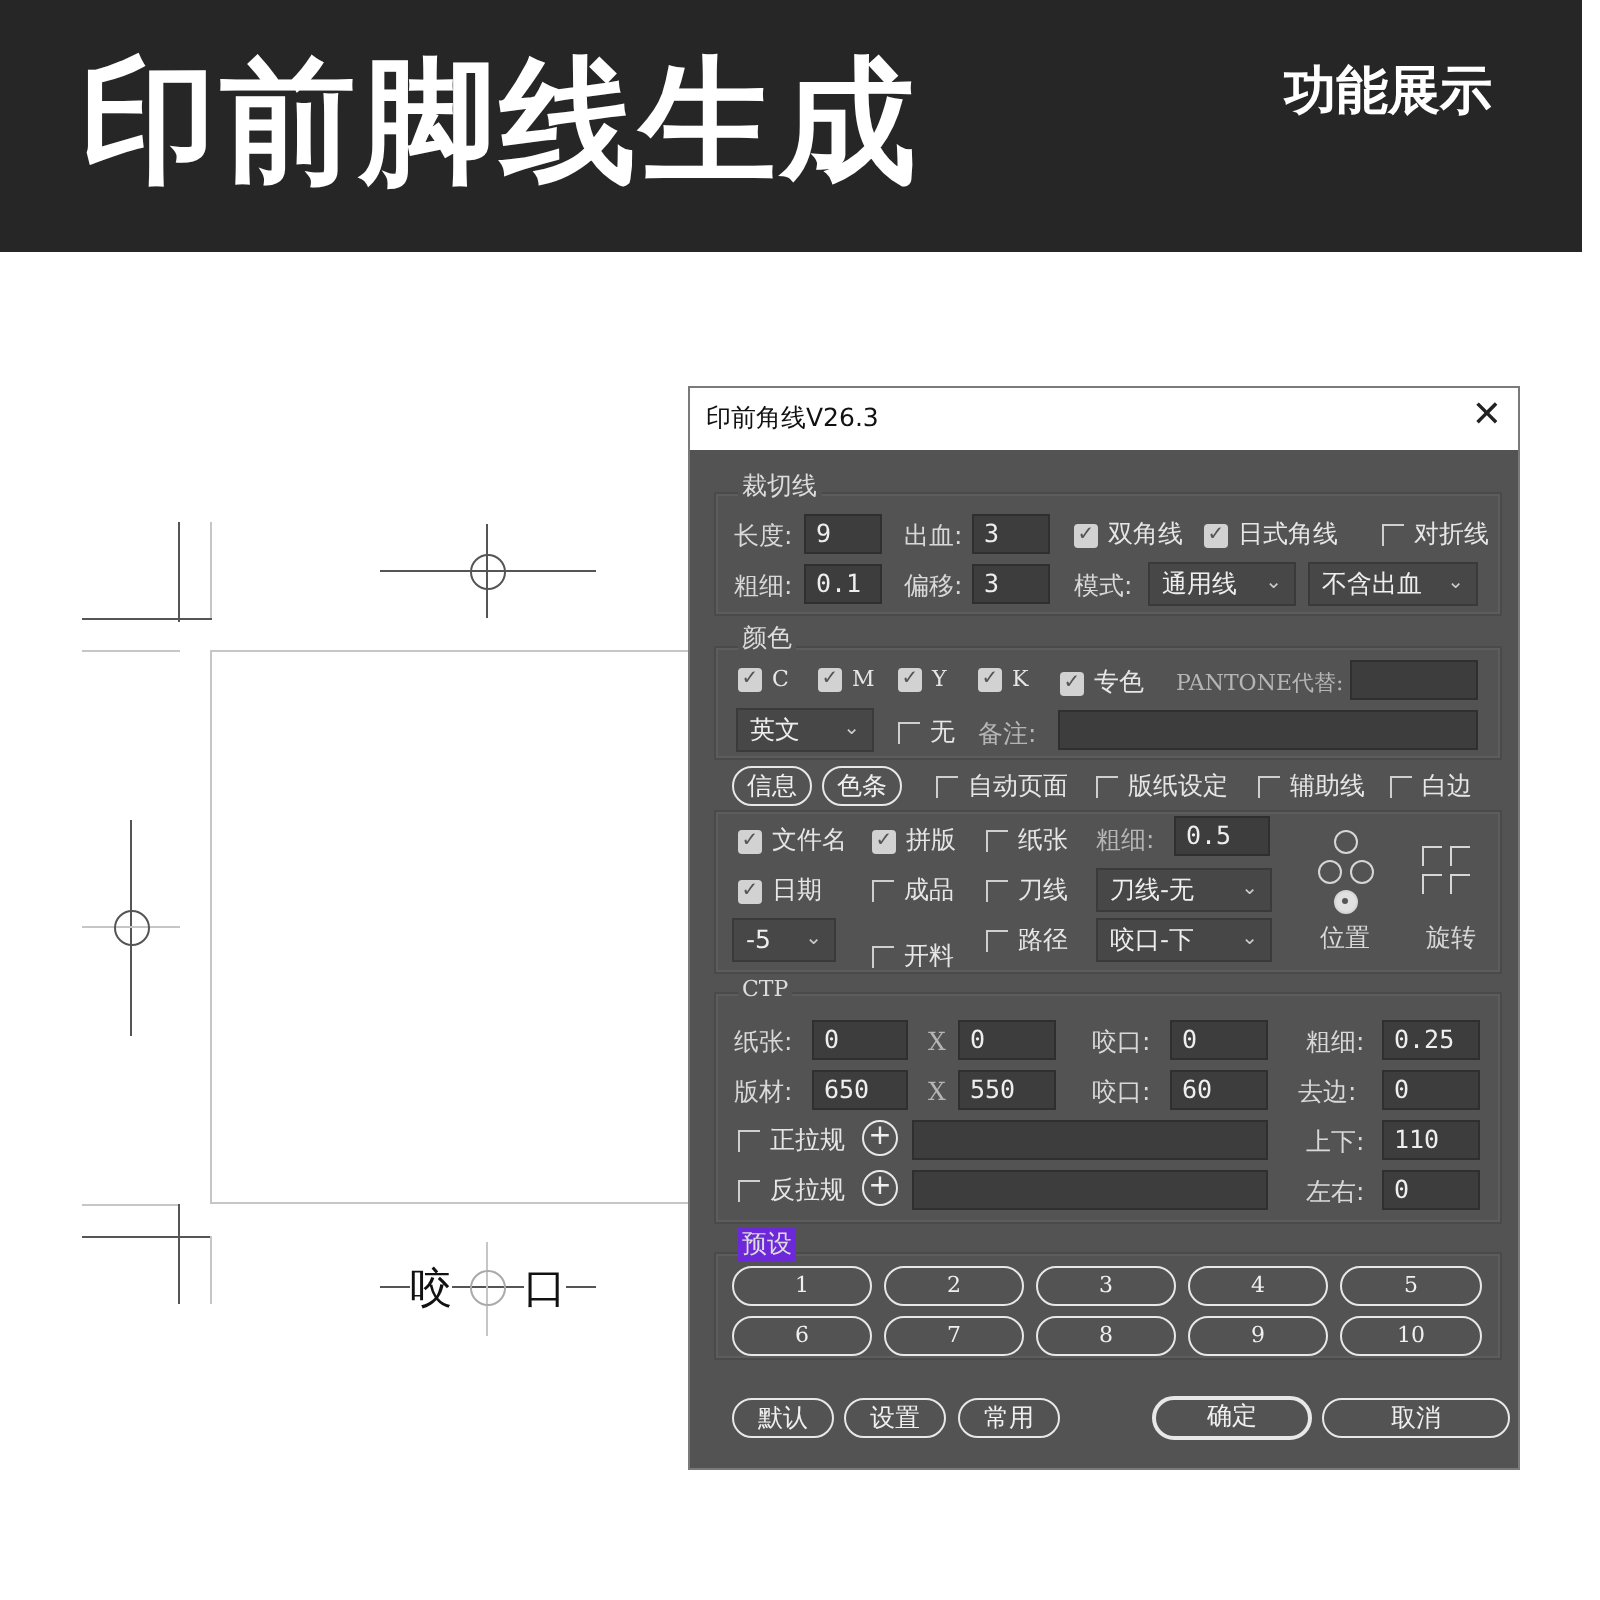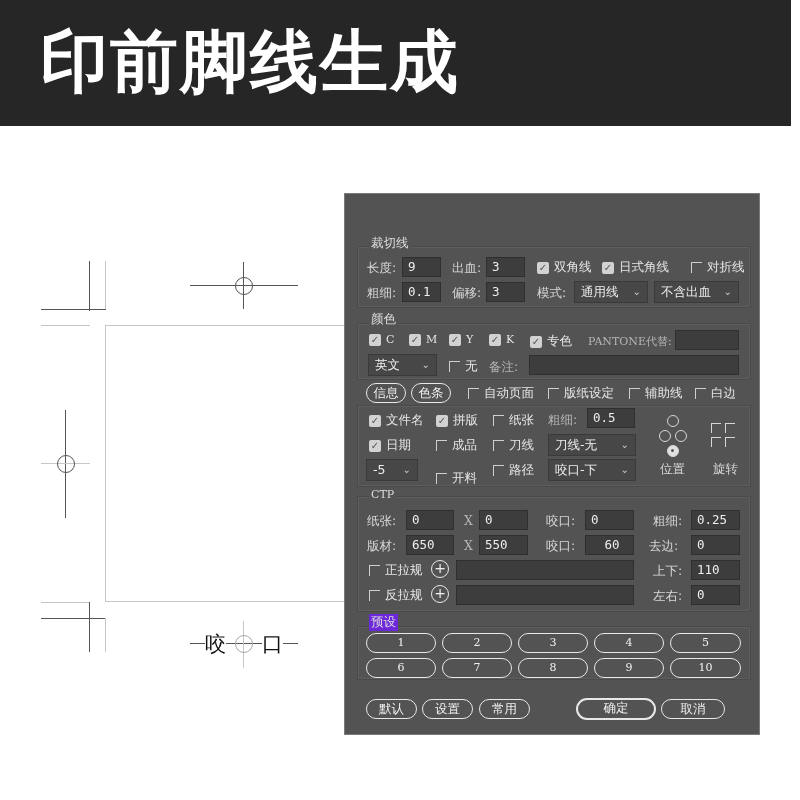--- a/index.html
+++ b/index.html
@@ -36,20 +36,21 @@
   .circ{position:absolute;width:12px;height:12px;border:1.5px solid #d6d6d6;border-radius:50%;box-sizing:border-box;cursor:pointer;}
   .circ.on{background:#e0e0e0;}
   .circ.on::after{content:"";position:absolute;left:3px;top:3px;width:3px;height:3px;border-radius:50%;background:#555;}
   .rot{position:absolute;width:10px;height:10px;border-left:1.5px solid #d6d6d6;border-top:1.5px solid #d6d6d6;box-sizing:border-box;}
 </style>
 </head>
 <body>
 
 <div class="banner">
   <div class="banner-title">印前脚线生成</div>
+  <div class="banner-sub">功能展示</div>
 </div>
 
 <div class="illus">
 
   <div class="ln" style="left:89px;top:135px;width:1px;height:50px;"></div>
   <div class="lg" style="left:105px;top:135px;width:1px;height:49px;"></div>
   <div class="ln" style="left:41px;top:183px;width:65px;height:1px;"></div>
   <div class="lg" style="left:41px;top:199px;width:49px;height:1px;"></div>
 
   <div class="ln" style="left:190px;top:159px;width:108px;height:1px;"></div>
@@ -70,20 +71,24 @@
   <div class="lg" style="left:105px;top:492px;width:1px;height:34px;"></div>
 
   <div class="ln" style="left:190px;top:517px;width:108px;height:1px;"></div>
   <div class="lg" style="left:243px;top:495px;width:1px;height:47px;"></div>
   <div class="reg light" style="left:235px;top:509px;"></div>
   <div class="bite-label" style="left:205px;top:506px;background:#fff;">咬</div>
   <div class="bite-label" style="left:262px;top:506px;background:#fff;">口</div>
 </div>
 
 <div class="dialog">
+  <div class="titlebar">
+    <span class="t">印前角线V26.3</span>
+    <span class="x">✕</span>
+  </div>
 
   <div class="group" style="left:12px;top:52px;width:392px;height:60px;"></div>
   <div class="glabel" style="left:24px;top:41px;background:#535353;padding:0 2px;">裁切线</div>
 
   <div class="lbl" style="left:22px;top:66px;">长度:</div>
   <div class="inp" style="left:57px;top:63px;width:39px;">9</div>
   <div class="lbl" style="left:107px;top:66px;">出血:</div>
   <div class="inp" style="left:141px;top:63px;width:39px;">3</div>
   <div class="cb" style="left:192px;top:65px;">
       <span class="box">✓</span>
@@ -225,21 +230,21 @@
   <div class="lbl" style="left:201px;top:319px;">咬口:</div>
   <div class="inp" style="left:240px;top:316px;width:49px;">0</div>
   <div class="lbl" style="left:308px;top:319px;">粗细:</div>
   <div class="inp" style="left:346px;top:316px;width:49px;">0.25</div>
 
   <div class="lbl" style="left:22px;top:344px;">版材:</div>
   <div class="inp" style="left:61px;top:341px;width:48px;">650</div>
   <div class="lbl dim" style="left:119px;top:344px;font-family:'DejaVu Serif',serif;">X</div>
   <div class="inp" style="left:134px;top:341px;width:49px;">550</div>
   <div class="lbl" style="left:201px;top:344px;">咬口:</div>
-  <div class="inp" style="left:240px;top:341px;width:49px;text-align:center;">60</div>
+  <div class="inp" style="left:240px;top:341px;width:49px;">60</div>
   <div class="lbl" style="left:304px;top:344px;">去边:</div>
   <div class="inp" style="left:346px;top:341px;width:49px;">0</div>
 
   <div class="cb" style="left:24px;top:368px;">
       <span class="box off"></span>
       <span>正拉规</span>
     </div>
   <div class="plus" style="left:86px;top:366px;"><span>+</span></div>
   <div class="inp" style="left:111px;top:366px;width:178px;"></div>
   <div class="lbl" style="left:308px;top:369px;">上下:</div>
@@ -265,14 +270,14 @@
   <div class="pill" style="left:21px;top:464px;width:70px;font-family:'DejaVu Serif',serif;font-size:11px;">6</div>
   <div class="pill" style="left:97px;top:464px;width:70px;font-family:'DejaVu Serif',serif;font-size:11px;">7</div>
   <div class="pill" style="left:173px;top:464px;width:70px;font-family:'DejaVu Serif',serif;font-size:11px;">8</div>
   <div class="pill" style="left:249px;top:464px;width:70px;font-family:'DejaVu Serif',serif;font-size:11px;">9</div>
   <div class="pill" style="left:325px;top:464px;width:71px;font-family:'DejaVu Serif',serif;font-size:11px;">10</div>
 
   <div class="pill" style="left:21px;top:505px;width:51px;">默认</div>
   <div class="pill" style="left:77px;top:505px;width:51px;">设置</div>
   <div class="pill" style="left:134px;top:505px;width:51px;">常用</div>
   <div class="pill primary" style="left:231px;top:504px;width:80px;height:22px;">确定</div>
-  <div class="pill" style="left:316px;top:505px;width:64px;">取消</div>
+  <div class="pill" style="left:316px;top:505px;width:94px;">取消</div>
 </div>
 
 </body></html>

